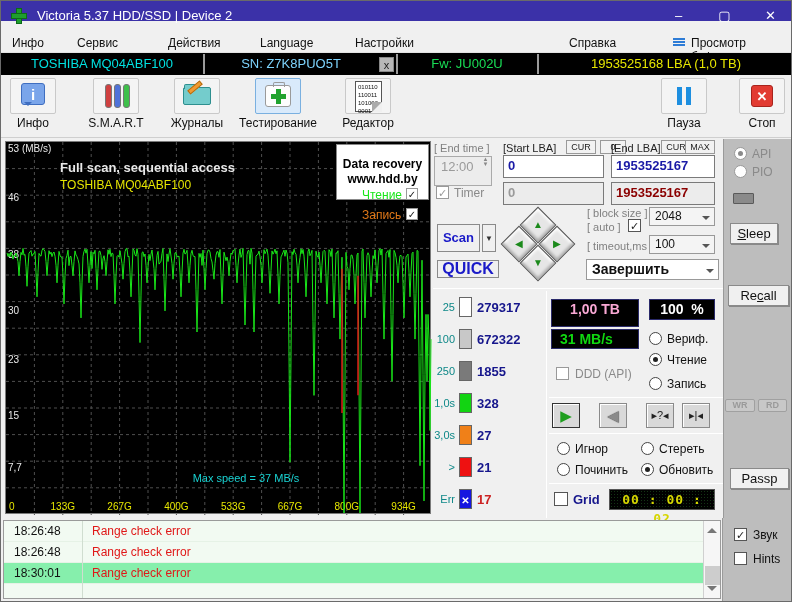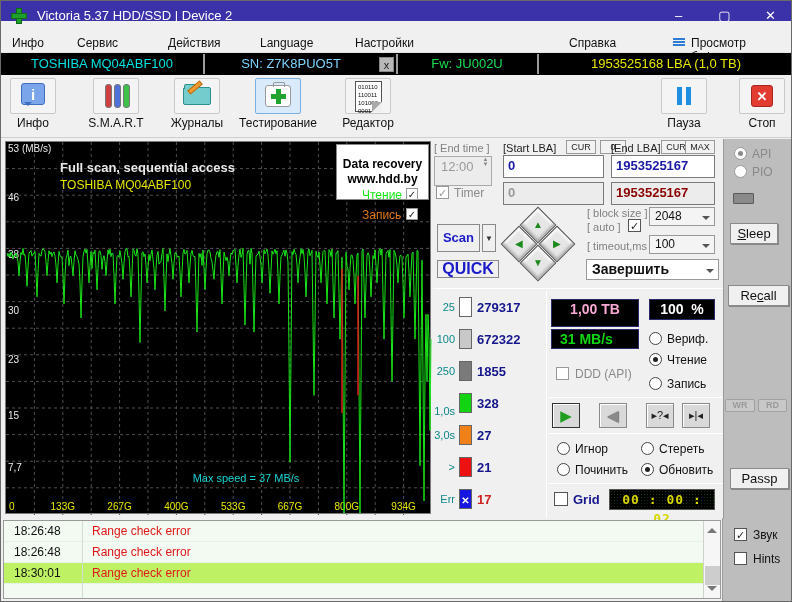--- a/index.html
+++ b/index.html
@@ -81,21 +81,21 @@
   .pbtn{height:25px;background:#d9d9d9;border:1px solid #8a8a8a;text-align:center;box-shadow:inset 1px 1px 0 #fff;}
   .groove{background:#b8b8b8;border-bottom:1px solid #fff;height:1px;}
   .vgroove{background:#b8b8b8;border-right:1px solid #fff;width:1px;}
   
   #rstrip{left:722px;top:138px;width:70px;height:379px;background:#bdbdbd;border-left:1px solid #9a9a9a;}
   .side-btn{background:#f0f0f0;border:1px solid #8a8a8a;font-size:13px;color:#111;text-align:center;box-shadow:1px 1px 0 #888;}
   .tiny-btn{background:#c8c8c8;border:1px solid #a0a0a0;font-size:9px;font-weight:bold;color:#9a9a9a;text-align:center;line-height:11px;border-radius:2px;}
   
   #logbox{left:2px;top:519px;width:718px;height:79px;background:#f2faf2;border:1px solid #9a9a9a;overflow:hidden;}
   .logrow{left:0;width:699px;height:21px;border-bottom:1px solid #e6f2e6;}
-  .logrow.hl{background:#bef264;}
+  .logrow.hl{background:#86efac;}
   .logtime{position:absolute;left:10px;top:3px;font-size:12px;color:#111;}
   .logmsg{position:absolute;left:88px;top:3px;font-size:12px;color:#e01818;}
   #logdiv{left:78px;top:0;width:1px;height:79px;background:#d0ddd0;}
   #logscroll{left:699px;top:0;width:18px;height:77px;background:#f6f6f6;border-left:1px solid #d0d0d0;}
   .scr-arr{left:3px;width:0;height:0;border:5px solid transparent;}
   #logpanel{left:721px;top:517px;width:71px;height:85px;background:#bdbdbd;border-left:1px solid #9a9a9a;}
   .loglbl{font-size:12px;color:#111;}
 </style>
 </head>
 <body>
@@ -296,21 +296,21 @@
   <div id="stats-col">
       <div class="ab statlbl" style="left: 430px; top: 300px; width: 24px;">25</div>
       <div class="ab statblock" style="left: 458px; top: 296px; background: rgb(255, 255, 255);"></div>
       <div class="ab statval" style="left: 476px; top: 299px;">279317</div>
       <div class="ab statlbl" style="left: 430px; top: 332px; width: 24px;">100</div>
       <div class="ab statblock" style="left: 458px; top: 328px; background: rgb(200, 200, 200);"></div>
       <div class="ab statval" style="left: 476px; top: 331px;">672322</div>
       <div class="ab statlbl" style="left: 430px; top: 364px; width: 24px;">250</div>
       <div class="ab statblock" style="left: 458px; top: 360px; background: rgb(122, 122, 122);"></div>
       <div class="ab statval" style="left: 476px; top: 363px;">1855</div>
-      <div class="ab statlbl" style="left: 430px; top: 396px; width: 24px; margin-top: 8px;">1,0s</div>
+      <div class="ab statlbl" style="left: 430px; top: 396px; width: 24px;">1,0s</div>
       <div class="ab statblock" style="left: 458px; top: 392px; background: rgb(18, 212, 18);"></div>
       <div class="ab statval" style="left: 476px; top: 395px;">328</div>
       <div class="ab statlbl" style="left: 430px; top: 428px; width: 24px;">3,0s</div>
       <div class="ab statblock" style="left: 458px; top: 424px; background: rgb(240, 128, 24);"></div>
       <div class="ab statval" style="left: 476px; top: 427px;">27</div>
       <div class="ab statlbl" style="left: 430px; top: 460px; width: 24px;">&gt;</div>
       <div class="ab statblock" style="left: 458px; top: 456px; background: rgb(238, 17, 17);"></div>
       <div class="ab statval" style="left: 476px; top: 459px;">21</div>
       <div class="ab statlbl" style="left: 430px; top: 492px; width: 24px;">Err</div>
       <div class="ab statblock" style="left: 458px; top: 488px; background: rgb(22, 22, 224);"><span>✕</span></div>

